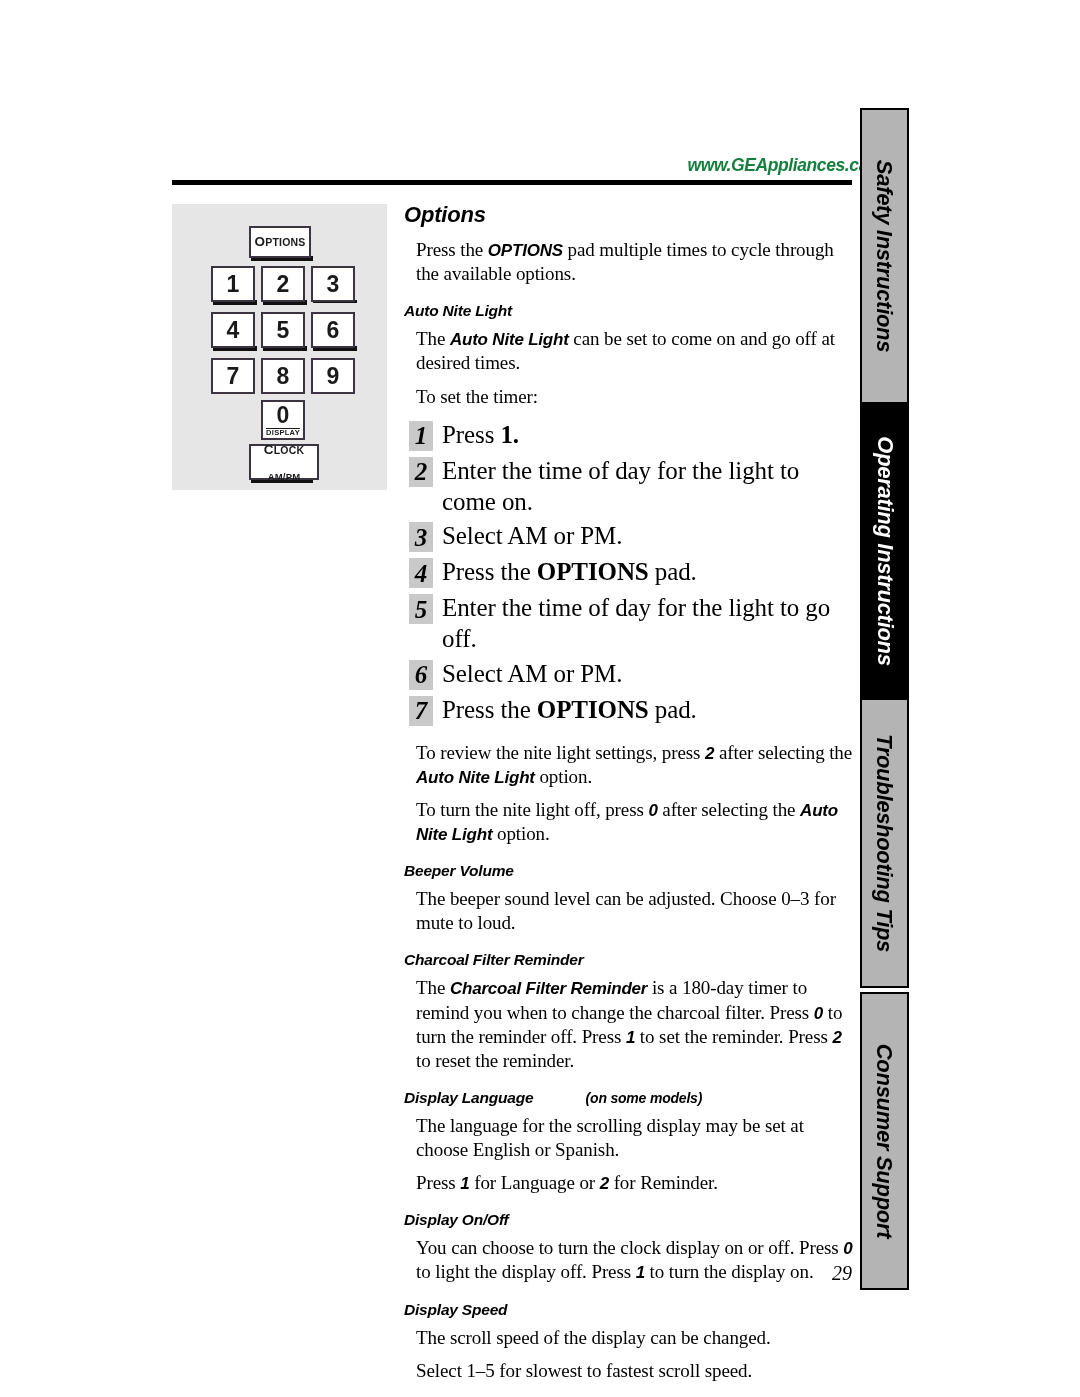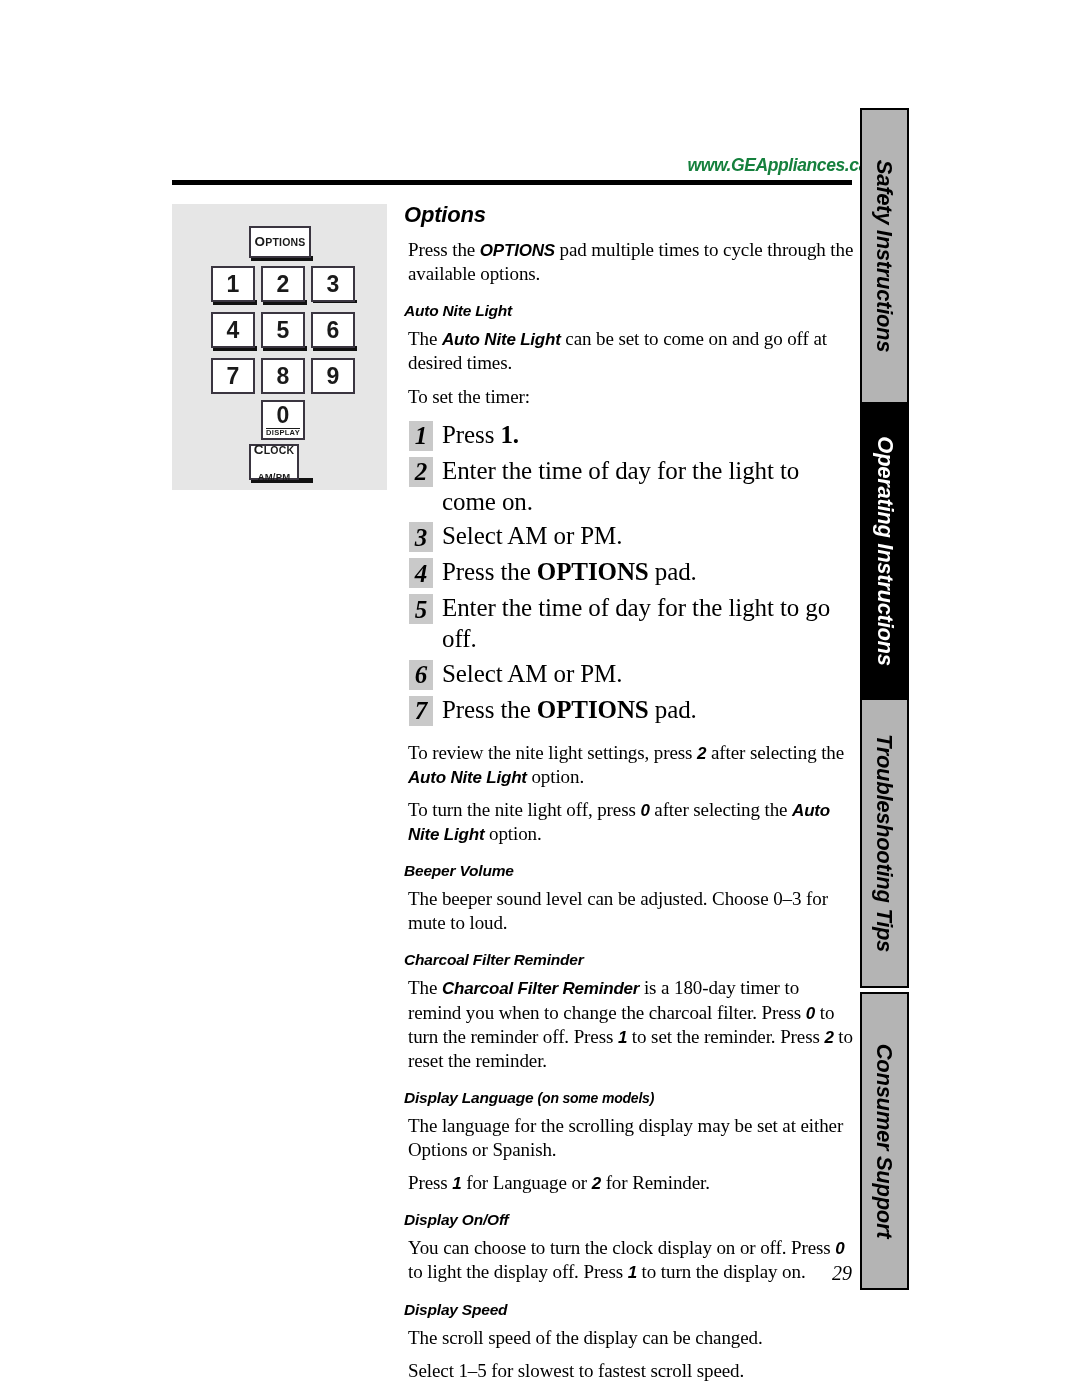--- a/index.html
+++ b/index.html
@@ -119,26 +119,27 @@
     font-weight: bold;
     font-style: italic;
     font-size: 15.5px;
     margin: 16px 0 7px 0;
     letter-spacing: -0.2px;
   }
   h3.sub-title .note {
     font-size: 14px;
     font-weight: bold;
     font-style: italic;
+    margin-left: 48px;
   }
   p.body {
     font-family: "Liberation Serif", "DejaVu Serif", serif;
     font-size: 19px;
     line-height: 1.27;
-    margin: 0 0 9px 4px;
+    margin: 0 0 9px 12px;
     letter-spacing: -0.1px;
   }
   p.body b, .bold-sans {
     font-family: "Liberation Sans", "DejaVu Sans", sans-serif;
     font-weight: bold;
     font-style: italic;
     font-size: 17px;
     letter-spacing: -0.2px;
   }
 
@@ -263,21 +264,21 @@
     <div class="kp-btn" style="left:139px; top:154px; width:44px; height:36px;">
       <span class="kp-num">9</span>
     </div>
 
     <div class="kp-btn" style="left:89px; top:196px; width:44px; height:40px;">
       <span class="kp-num">0</span>
       <span class="kp-sub">DISPLAY</span>
     </div>
 
     <div class="kp-shadow" style="left:79px; top:274px; width:62px; height:5px;"></div>
-    <div class="kp-btn" style="left:77px; top:240px; width:50px; height:36px;">
+    <div class="kp-btn" style="left:77px; top:240px; width:70px; height:36px;">
       <span class="kp-smallcap"><span class="big">C</span><span>LOCK</span></span>
       <span class="kp-sub2">AM/PM</span>
     </div>
   </div>
 
   <div id="main-col">
 
     <h2 class="section-title">Options</h2>
 
     <p class="body"><span>Press the </span><b>OPTIONS</b><span> pad multiple times to cycle through the available options.</span></p>
@@ -323,21 +324,21 @@
 
     <p class="body"><span>To turn the nite light off, press </span><b>0</b><span> after selecting the </span><b>Auto Nite Light</b><span> option.</span></p>
 
     <h3 class="sub-title">Beeper Volume</h3>
     <p class="body">The beeper sound level can be adjusted. Choose 0–3 for mute to loud.</p>
 
     <h3 class="sub-title">Charcoal Filter Reminder</h3>
     <p class="body"><span>The </span><b>Charcoal Filter Reminder</b><span> is a 180-day timer to remind you when to change the charcoal filter. Press </span><b>0</b><span> to turn the reminder off. Press </span><b>1</b><span> to set the reminder. Press </span><b>2</b><span> to reset the reminder.</span></p>
 
     <h3 class="sub-title"><span>Display Language</span> <span class="note">(on some models)</span></h3>
-    <p class="body">The language for the scrolling display may be set at either Options or Spanish.</p>
+    <p class="body">The language for the scrolling display may be set at choose English or Spanish.</p>
     <p class="body"><span>Press </span><b>1</b><span> for Language or </span><b>2</b><span> for Reminder.</span></p>
 
     <h3 class="sub-title">Display On/Off</h3>
     <p class="body"><span>You can choose to turn the clock display on or off. Press </span><b>0</b><span> to light the display off. Press </span><b>1</b><span> to turn the display on.</span></p>
 
     <h3 class="sub-title">Display Speed</h3>
     <p class="body">The scroll speed of the display can be changed.</p>
     <p class="body">Select 1–5 for slowest to fastest scroll speed.</p>
   </div>
 

